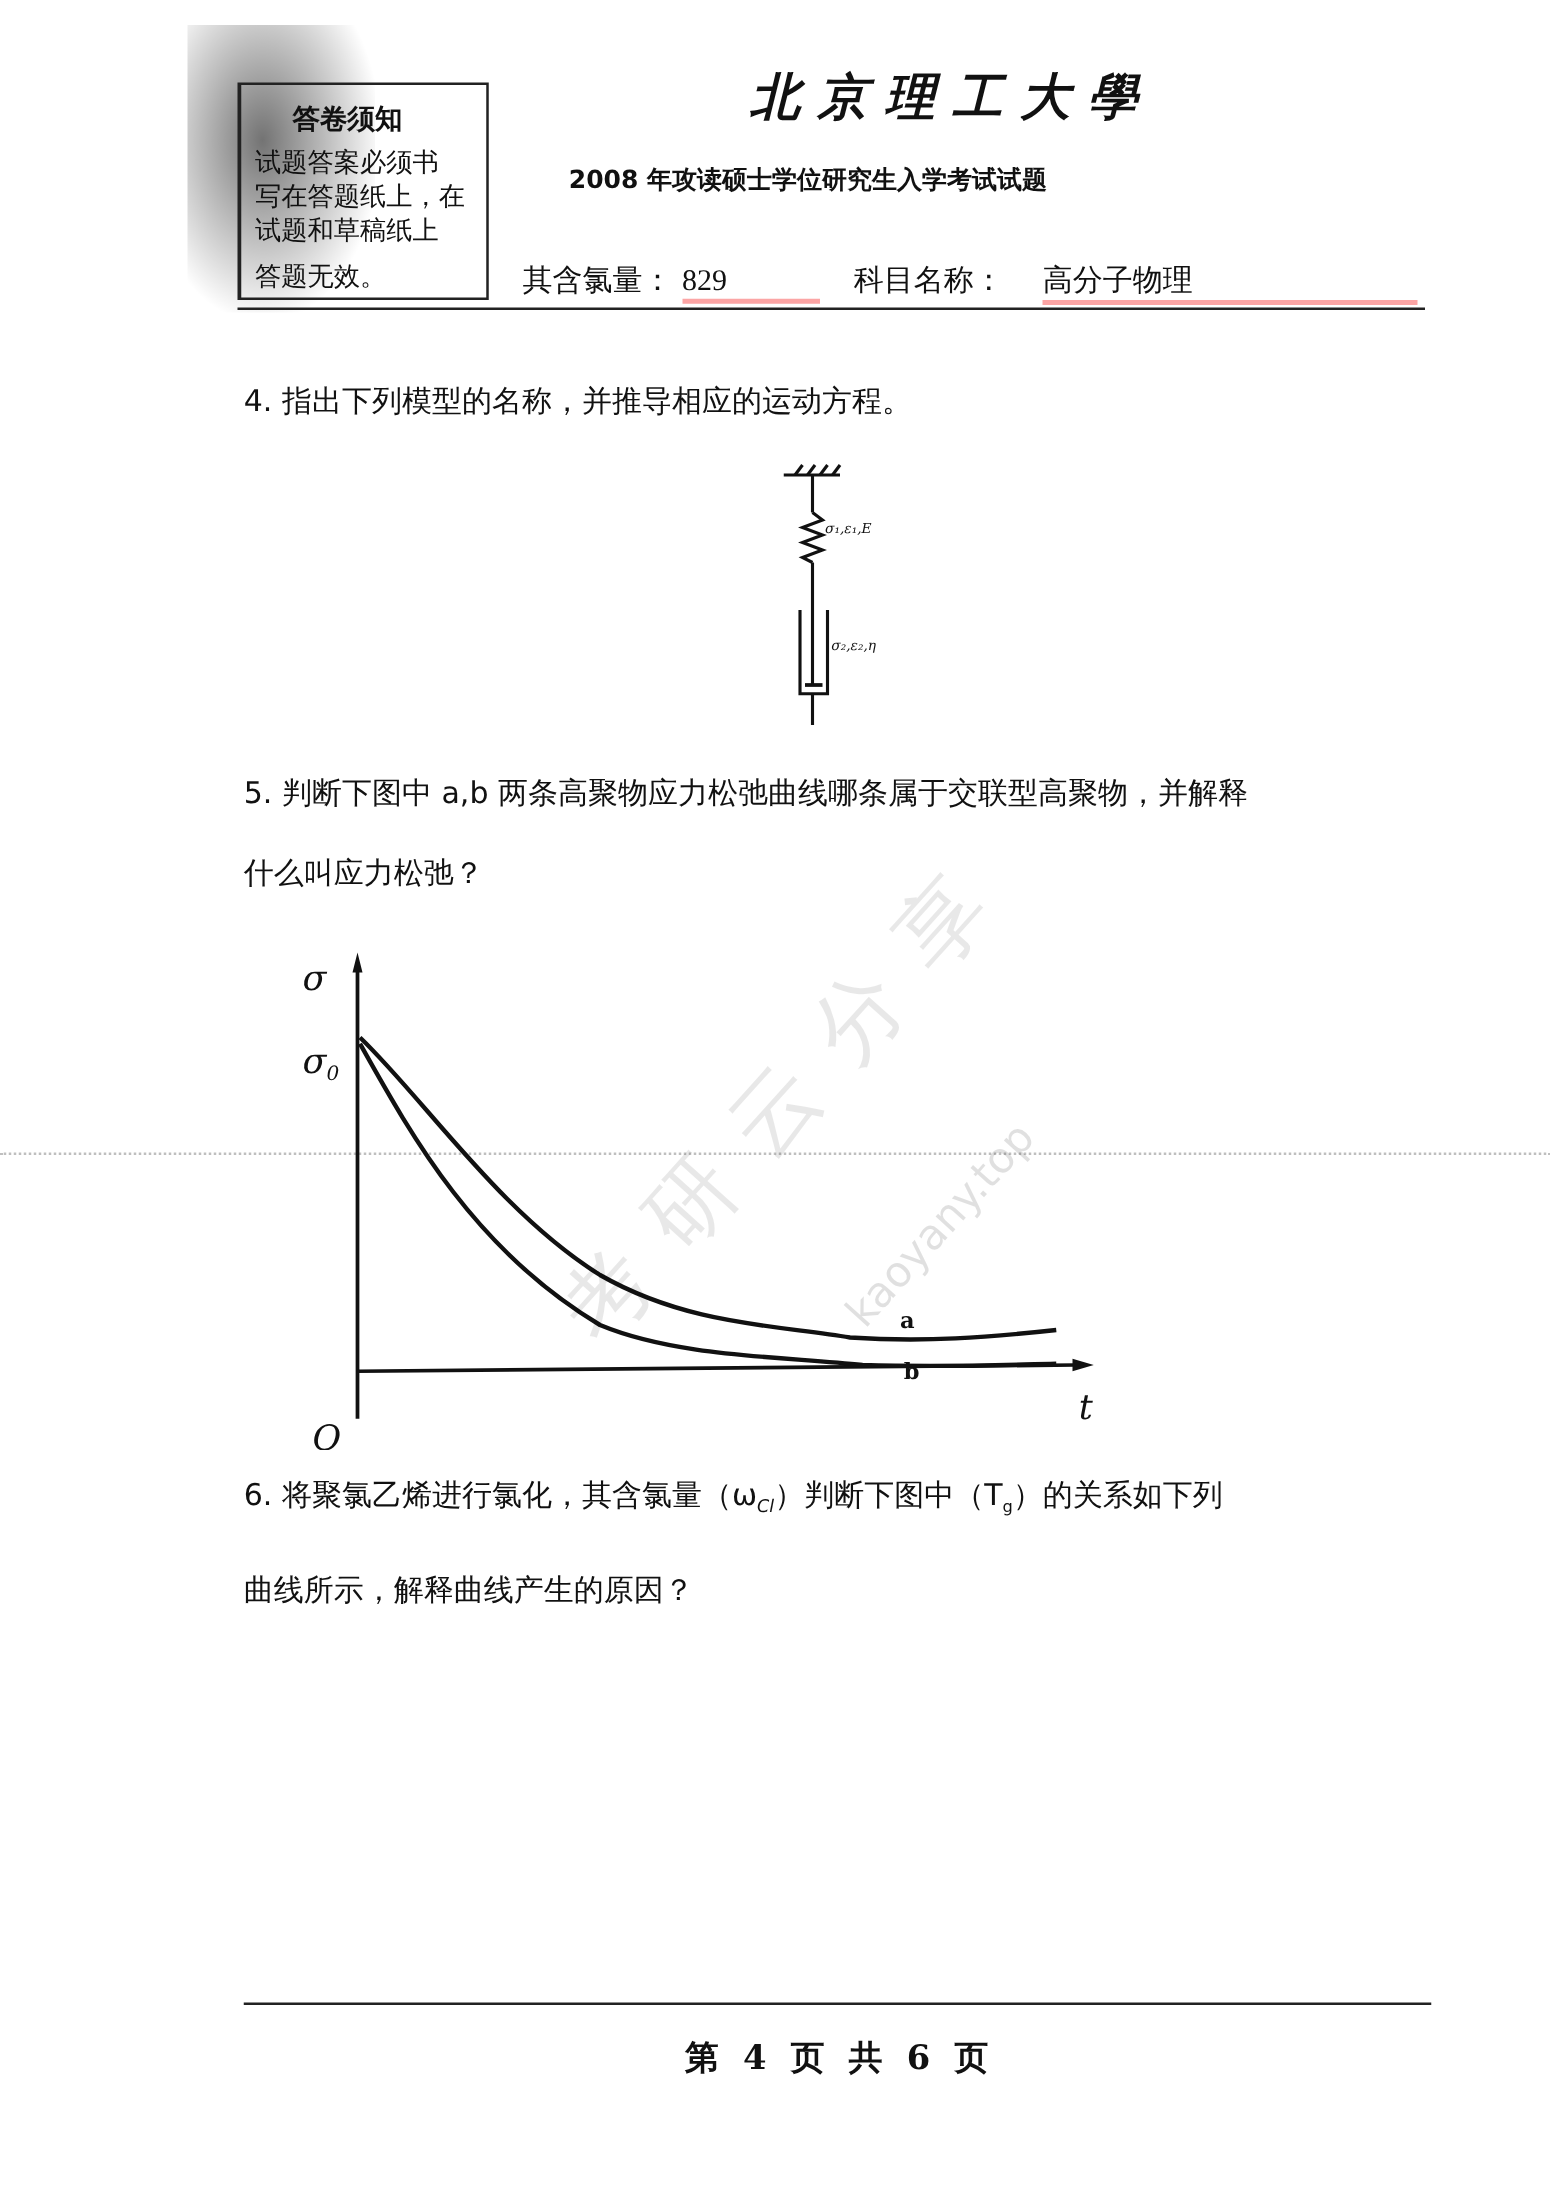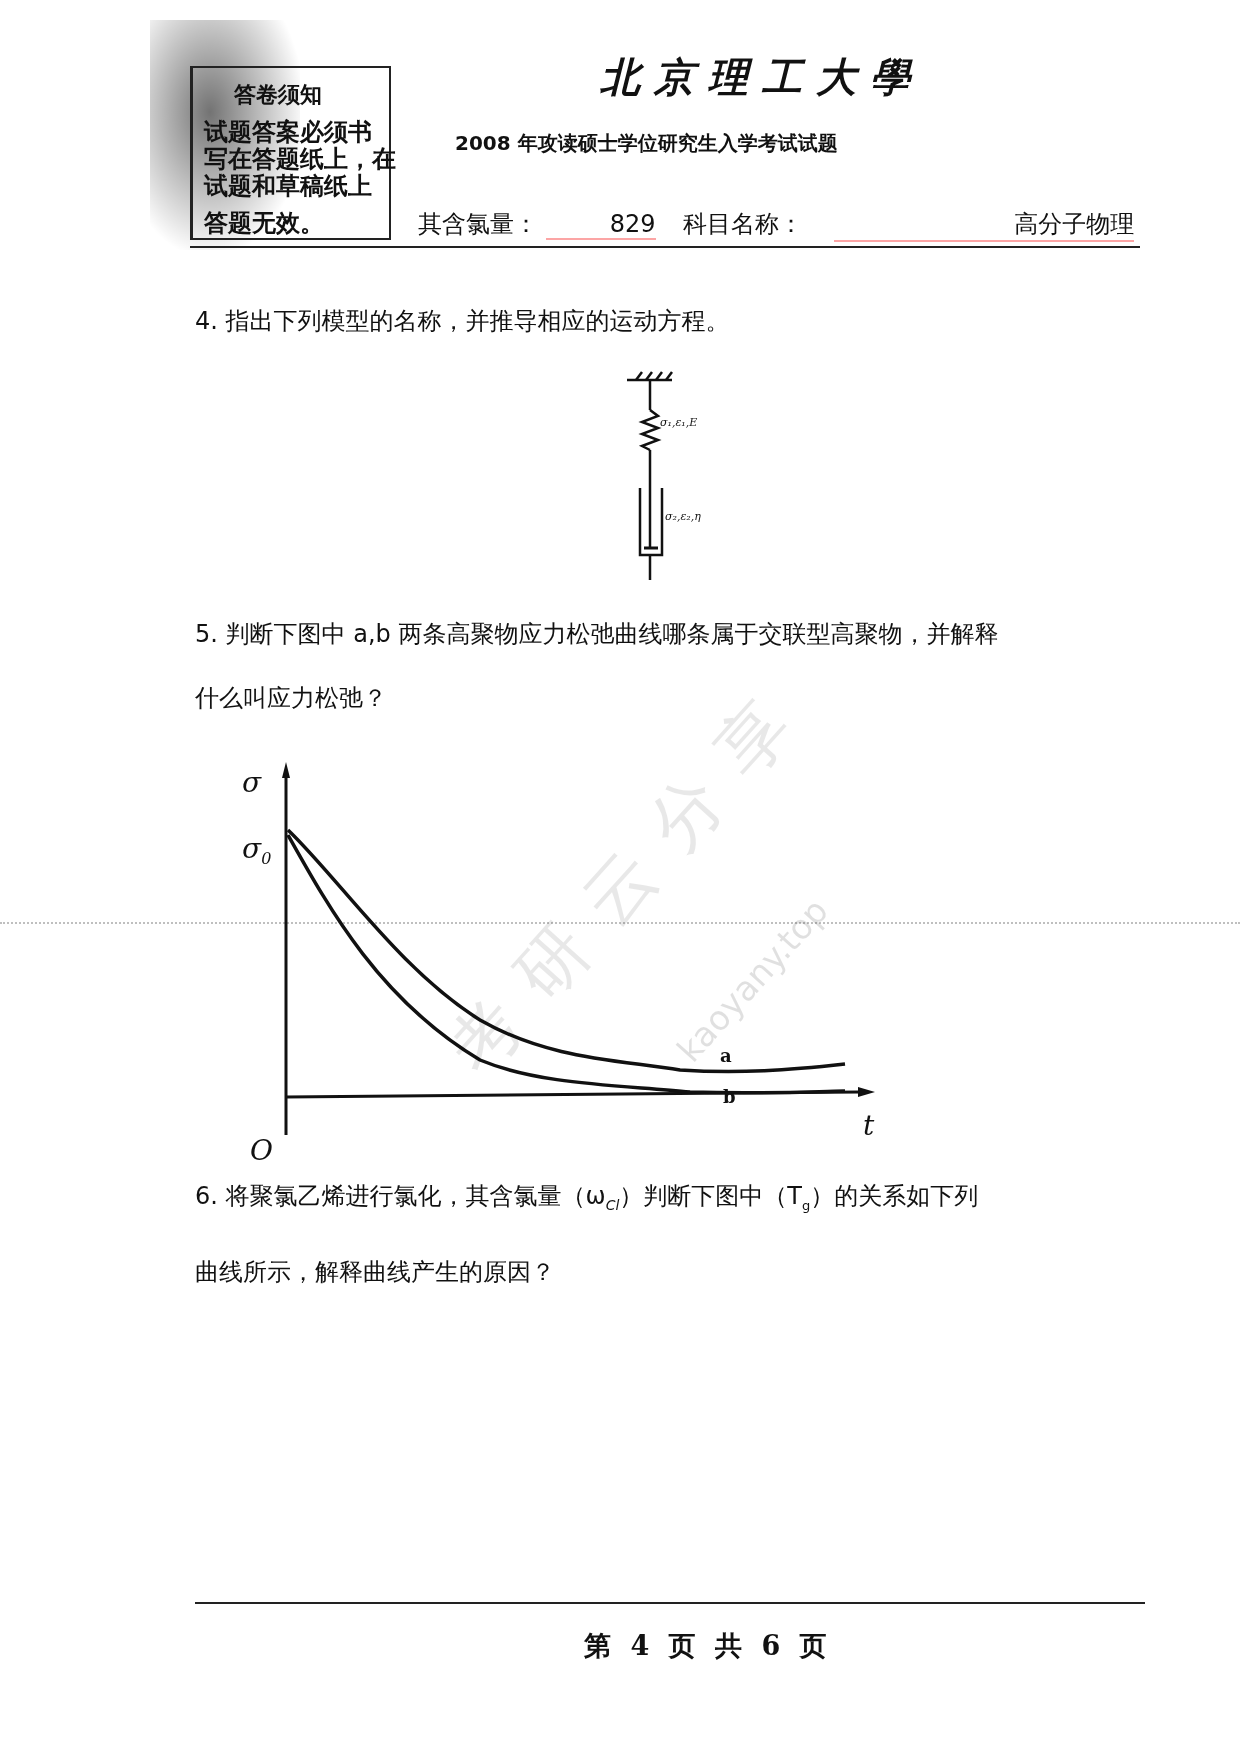--- a/index.html
+++ b/index.html
@@ -4,31 +4,31 @@
 <style>
   html, body { margin: 0; padding: 0; background: #ffffff; }
   body { width: 1240px; height: 1754px; position: relative; overflow: hidden;
          font-family: "DejaVu Serif", "Liberation Serif", serif; color: #111; }
   .abs { position: absolute; }
   .notice-box { left: 190px; top: 66px; width: 196px; height: 170px;
                 border: 2px solid #222; border-left: 3px solid #222; }
   .noise { left: 150px; top: 20px; width: 150px; height: 230px;
            background: radial-gradient(ellipse at 40% 40%, rgba(0,0,0,0.55), rgba(0,0,0,0.15) 55%, rgba(0,0,0,0) 75%); }
   .notice-title { left: 210px; top: 80px; font-size: 22px; font-weight: bold; font-family: "DejaVu Sans", sans-serif; margin-left: 24px; }
-  .notice-line { font-size: 24px; font-family: "DejaVu Sans", sans-serif; left: 204px; font-weight: bold; }
+  .notice-line { font-size: 21px; font-family: "DejaVu Sans", sans-serif; left: 204px; }
   .univ { left: 600px; top: 50px; font-size: 40px; font-weight: bold; letter-spacing: 14px;
           font-family: "DejaVu Serif", serif; font-style: italic; }
   .exam-title { left: 455px; top: 130px; font-size: 20px; font-weight: bold;
                 font-family: "DejaVu Sans", sans-serif; }
   .subject-row { left: 418px; top: 208px; font-size: 24px; font-family: "DejaVu Sans", sans-serif; white-space: nowrap; }
-  .subject-row .fld { display: inline-block; border-bottom: 2px solid #fca5a5; text-align: right; }
+  .subject-row .fld { display: inline-block; border-bottom: 4px solid #fca5a5; text-align: left; font-family: Liberation Serif, serif; }
   .head-rule { left: 190px; top: 246px; width: 950px; height: 2px; background: #222; }
   .q { left: 195px; font-size: 24px; font-family: "DejaVu Sans", sans-serif; white-space: nowrap; }
   .foot-rule { left: 195px; top: 1602px; width: 950px; height: 2px; background: #222; }
-  .footer { left: 548px; top: 1628px; font-size: 27px; font-weight: bold; font-family: "DejaVu Serif", serif; word-spacing: 10px; margin-left: 36px; }
+  .footer { left: 548px; top: 1628px; font-size: 27px; font-weight: bold; font-family: "DejaVu Serif", serif; word-spacing: 10px; }
   .watermark { left: 380px; top: 830px; font-size: 70px; color: rgba(0,0,0,0.09); transform: rotate(-48deg);
                font-family: "DejaVu Serif", serif; letter-spacing: 30px; }
   .watermark2 { left: 650px; top: 960px; font-size: 34px; color: rgba(0,0,0,0.12); transform: rotate(-48deg);
                 font-family: "DejaVu Sans", sans-serif; }
   .scan-dots { left: 0; top: 922px; width: 1240px; height: 0; border-top: 2px dotted rgba(0,0,0,0.25); }
   svg text { font-family: "DejaVu Serif", serif; }
 </style>
 </head>
 <body>
 

